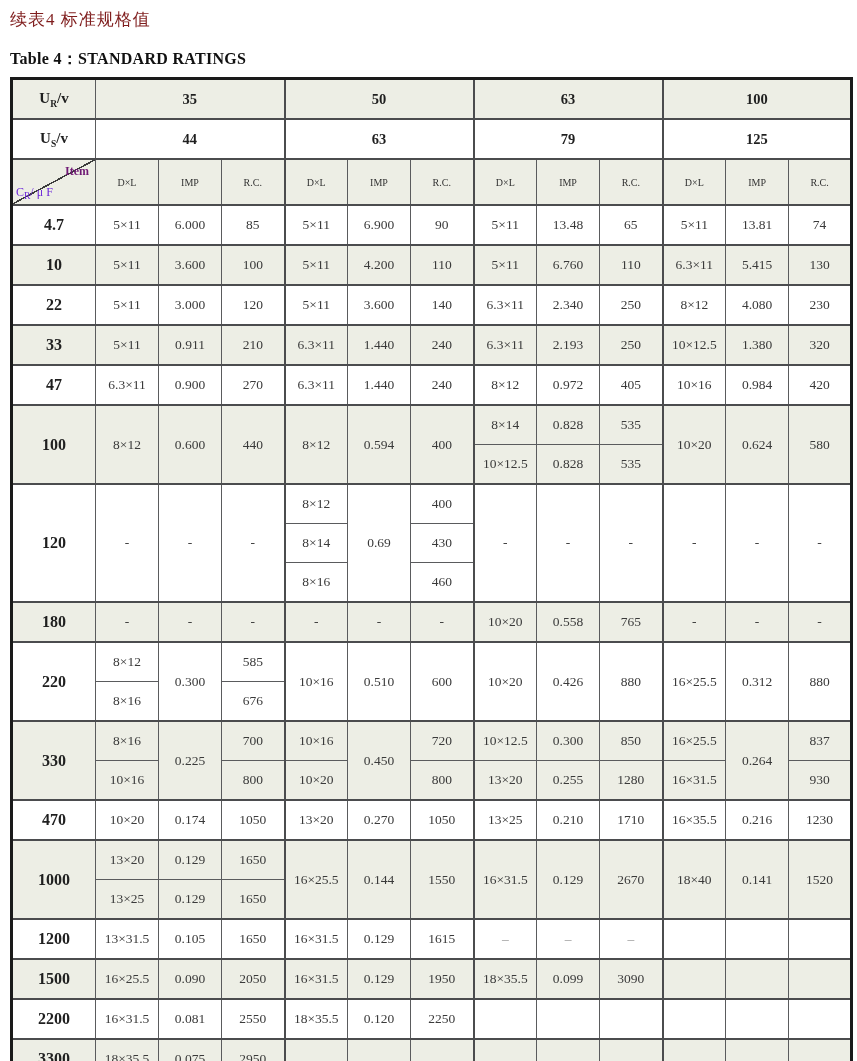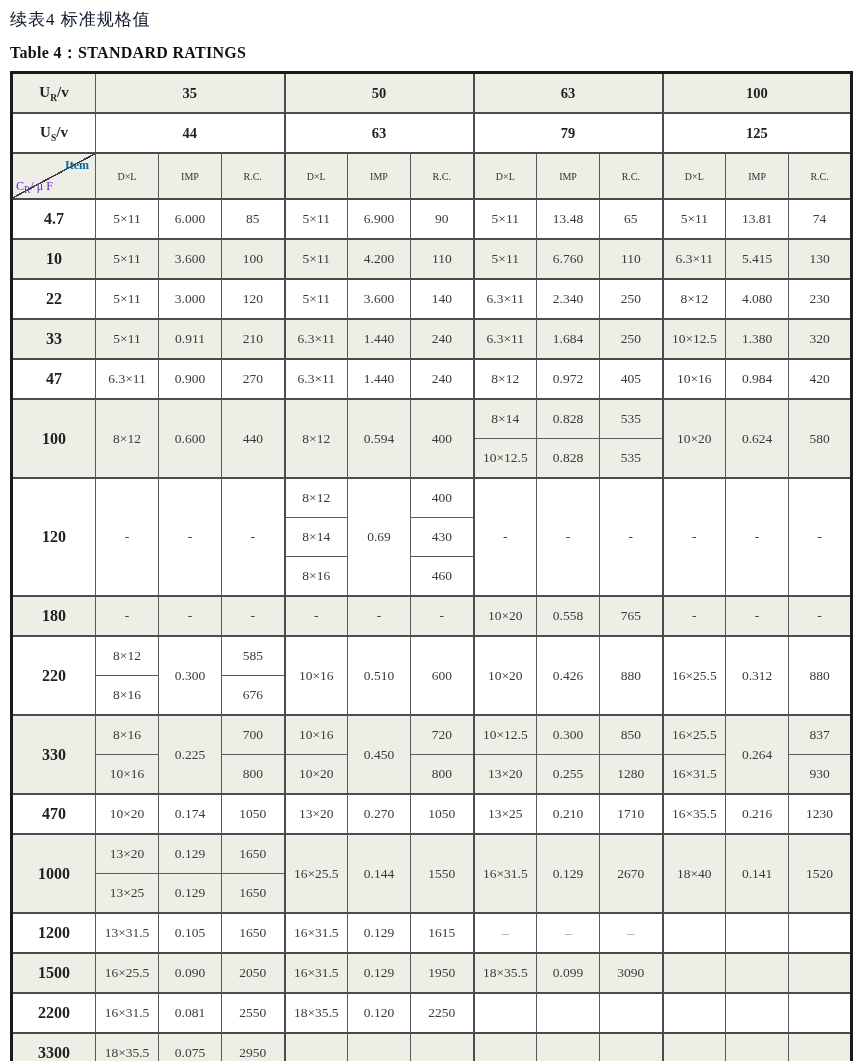--- a/index.html
+++ b/index.html
@@ -2,22 +2,22 @@
 <html><head>
 <meta charset="utf-8">
 <style>
   html,body{margin:0;padding:0;background:#ffffff;}
   body{
     width:857px;height:1061px;overflow:hidden;
     font-family:"Liberation Serif","DejaVu Serif",serif;
     color:#2e2e2e;
   }
   .page{position:relative;padding:8px 0 0 10px;}
-  .title-cn{font-size:17px;letter-spacing:1px;color:#0f172a;}
-  .title-en{font-size:16px;font-weight:bold;color:#111;margin-top:12px;letter-spacing:0.3px;}
+  .title-cn{font-size:17px;letter-spacing:1px;color:#7f1d1d;}
+  .title-en{font-size:16px;font-weight:bold;color:#111;margin-top:18px;letter-spacing:0.3px;}
   table.ratings{
     border-collapse:collapse;table-layout:fixed;
     width:840px;margin-left:-2px;margin-top:7px;
     border:3px solid #1a1a1a;
   }
   table.ratings{margin-left:0;}
   col.c-item{width:84px;}
   col.c-data{width:63px;}
   td{
     border:1px solid #5a5b5d;
@@ -36,21 +36,21 @@
   sub{font-size:9.5px;}
   .corner{position:relative;padding:0;}
   .corner .diag{
     position:absolute;left:0;top:0;right:0;bottom:0;
     background:linear-gradient(to bottom right,
       transparent calc(50% - 1px),
       #3c3c3c calc(50% - 1px),
       #3c3c3c calc(50% + 0.5px),
       transparent calc(50% + 0.5px));
   }
-  .corner .lab-top{position:absolute;top:4px;right:6px;font-weight:bold;font-size:12px;color:#0369a1;}
+  .corner .lab-top{position:absolute;top:4px;right:6px;font-weight:bold;font-size:12px;color:#701a75;}
   .corner .lab-bot{position:absolute;bottom:3px;left:3px;font-weight:normal;font-size:12px;color:#6d28d9;}
 </style>
 </head>
 <body>
 
 <div class="page">
   <div class="title-cn">续表4 标准规格值</div>
   <div class="title-en">Table 4：STANDARD RATINGS</div>
 
   <table class="ratings">
@@ -152,21 +152,21 @@
         </tr>
         <tr>
           <td class="item gt sh" rowspan="1">33</td>
           <td class="sh gt">5×11</td>
           <td class="sh gt">0.911</td>
           <td class="sh gt">210</td>
           <td class="sh gs gt">6.3×11</td>
           <td class="sh gt">1.440</td>
           <td class="sh gt">240</td>
           <td class="sh gs gt">6.3×11</td>
-          <td class="sh gt">1.684</td>
+          <td class="sh gt">2.193</td>
           <td class="sh gt">250</td>
           <td class="sh gs gt">10×12.5</td>
           <td class="sh gt">1.380</td>
           <td class="sh gt">320</td>
         </tr>
         <tr>
           <td class="item gt" rowspan="1">47</td>
           <td class="gt">6.3×11</td>
           <td class="gt">0.900</td>
           <td class="gt">270</td>

